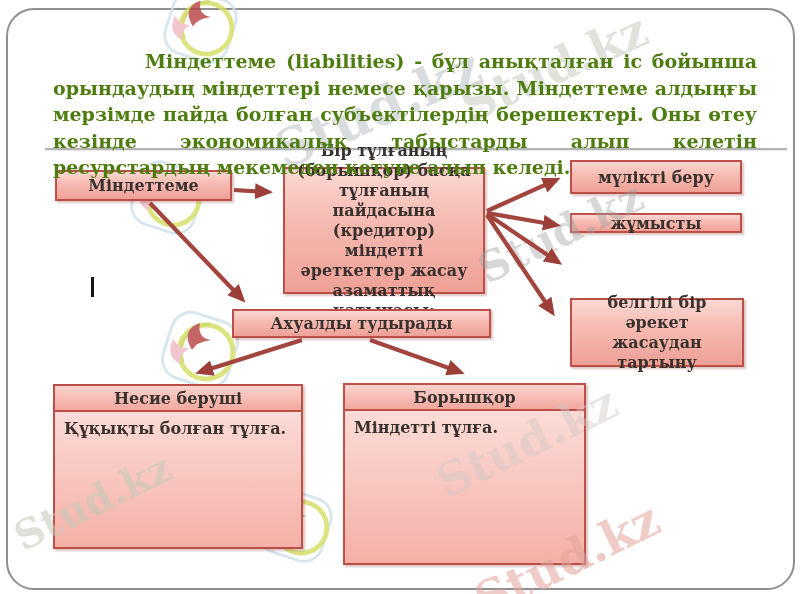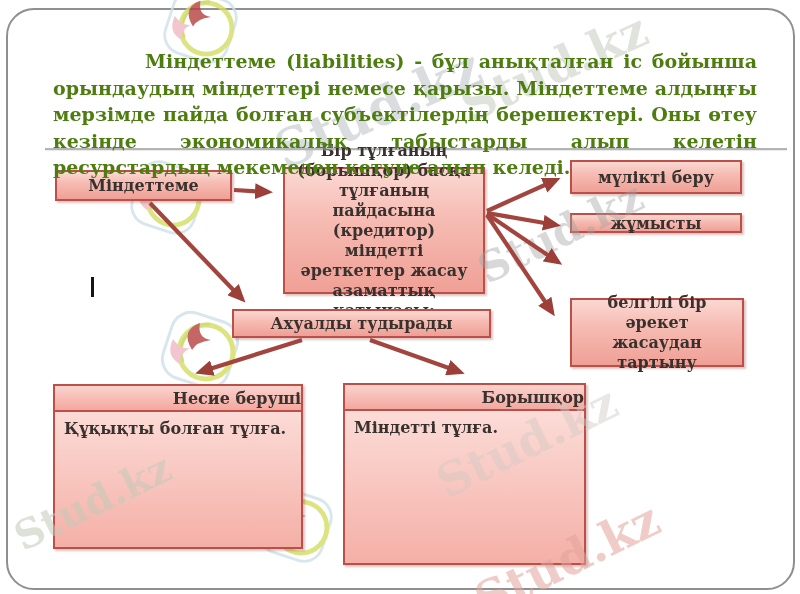--- a/index.html
+++ b/index.html
@@ -16,21 +16,21 @@
        background:linear-gradient(180deg,#fbd8d3 0%,#f6bcb3 40%,#efa096 100%);
        box-shadow:1.5px 1.5px 2px rgba(140,60,52,.30);
        display:flex;align-items:center;justify-content:center;text-align:center;
        font-weight:bold;color:#38312e;box-sizing:border-box;}
   .panel{position:absolute;z-index:2;border:2px solid #bc4f47;
          background:linear-gradient(180deg,#fde3df 0%,#f4b0a7 100%);
          box-shadow:1.5px 1.5px 2px rgba(140,60,52,.30);
          box-sizing:border-box;color:#38312e;font-weight:bold;}
   .panel .hdr{border-bottom:2px solid #bc4f47;
          background:linear-gradient(180deg,#fad3cd 0%,#f3a89f 100%);
-         text-align:right;font-size:16px;padding:3px 0 2px 0;}
+         text-align:center;font-size:16px;padding:3px 0 2px 0;}
   .panel .bdy{padding:6px 9px 0 9px;font-size:16px;line-height:21.5px;
          text-align:justify;}
   .panel .bdy p{margin:0 0 21px 0;}
   .wm{position:absolute;z-index:3;font-weight:bold;white-space:nowrap;
       pointer-events:none;font-family:"DejaVu Serif","Liberation Serif",serif;}
   .logo{position:absolute;z-index:1;pointer-events:none;}
   svg.conn{position:absolute;left:0;top:0;z-index:4;pointer-events:none;}
   .cursor{position:absolute;left:91px;top:277px;width:3px;height:20px;
           background:#151515;z-index:4;}
 </style>

